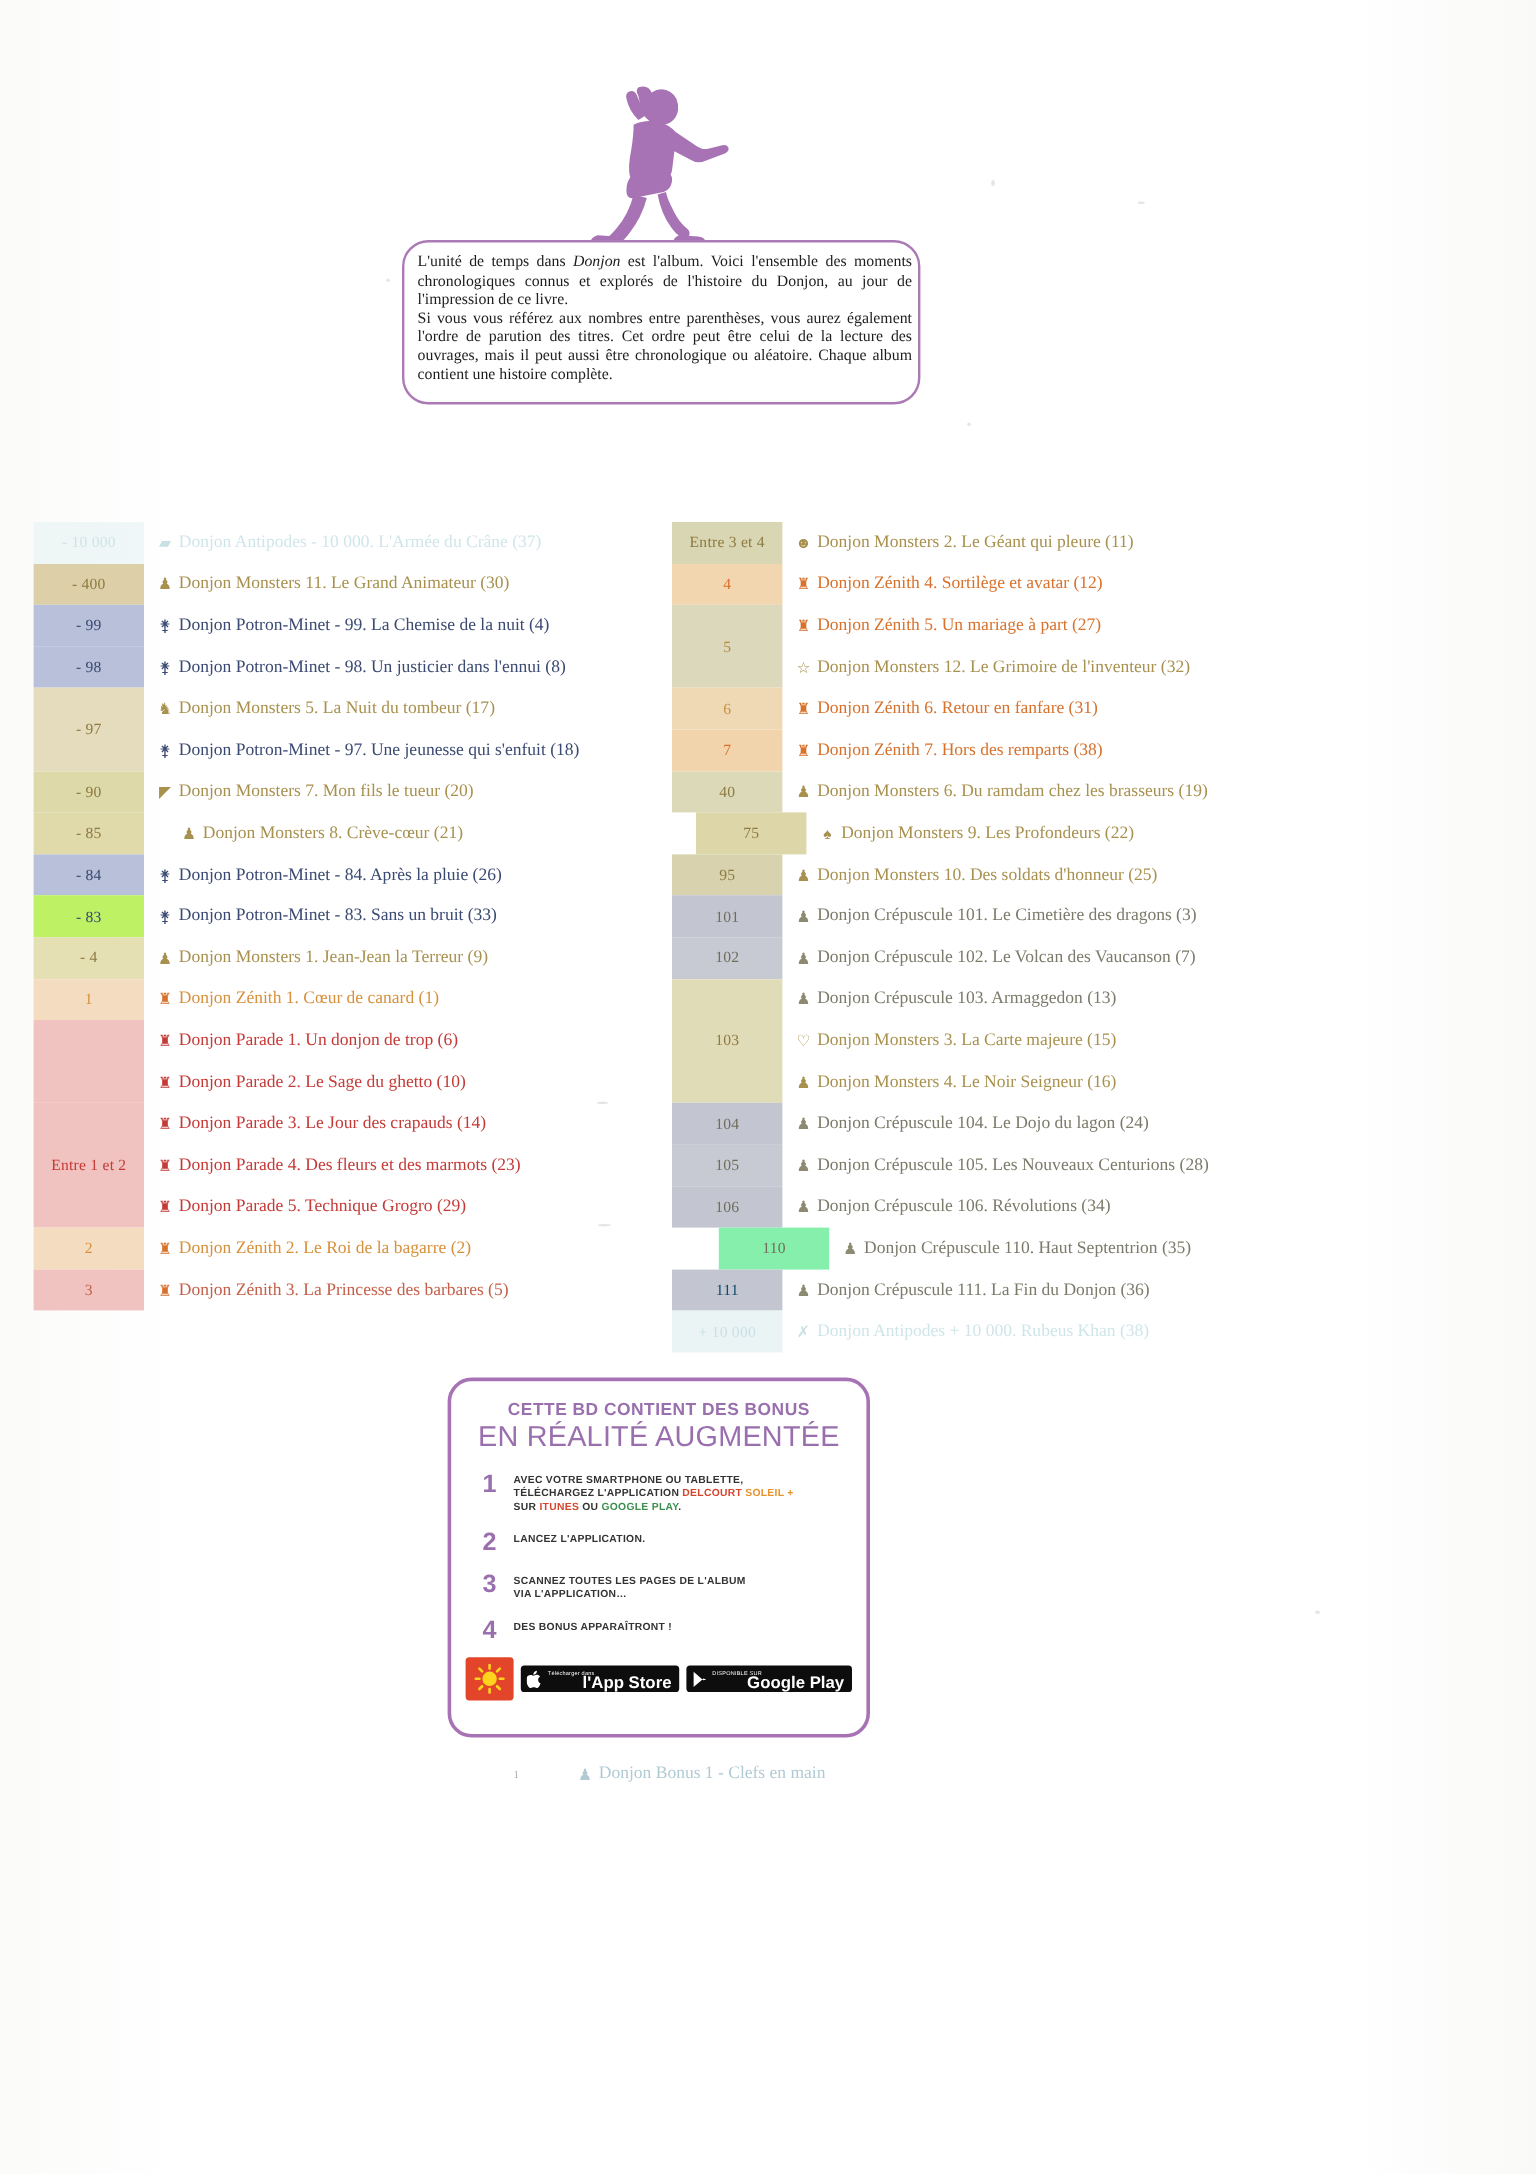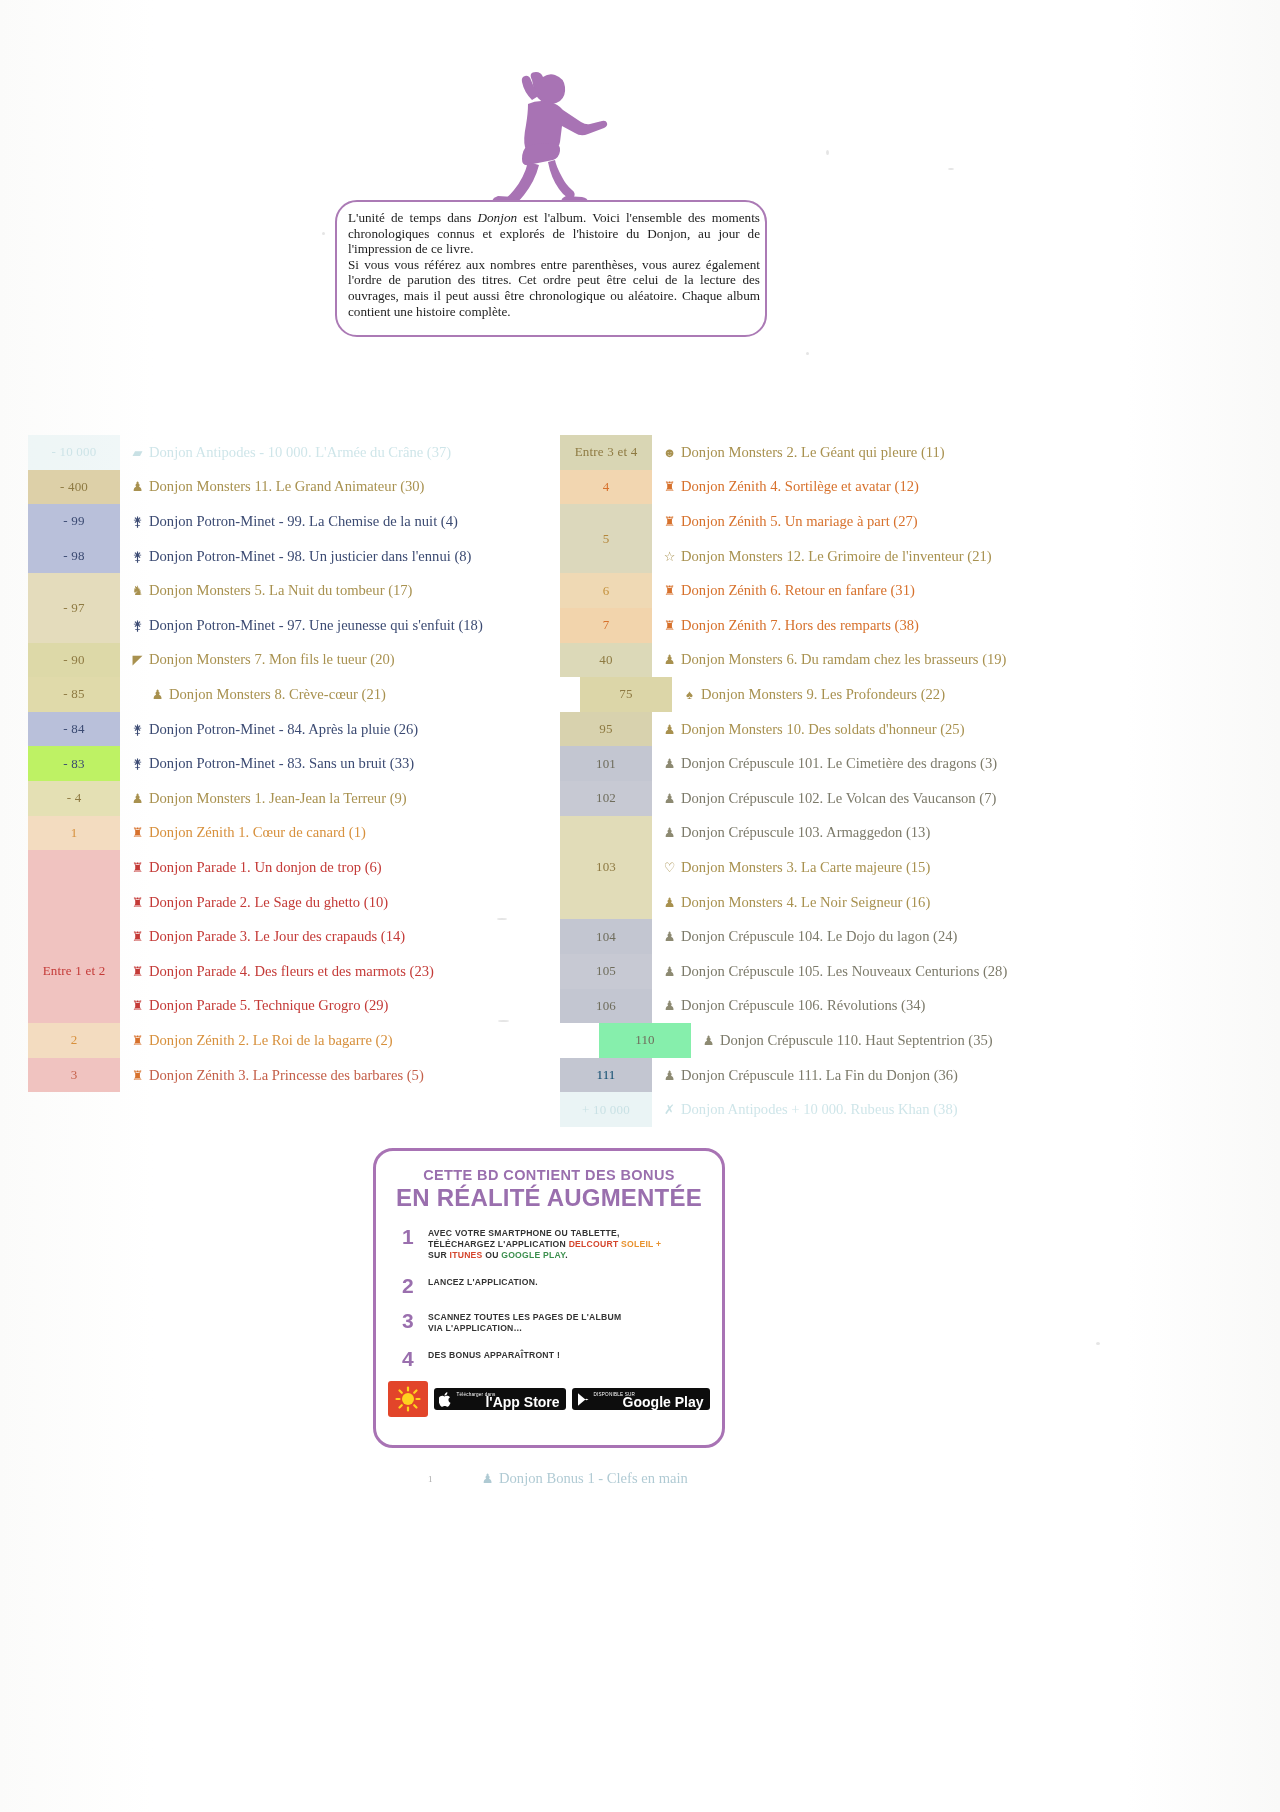--- a/index.html
+++ b/index.html
@@ -74,21 +74,21 @@
     box-sizing:border-box;
   }
   .ar-head{
     text-align:center;margin-top:16px;
     font-family:"Liberation Sans",sans-serif;
   }
   .ar-head .l1{
     font-size:14.5px;font-weight:bold;color:#9a6fae;letter-spacing:.4px;
   }
   .ar-head .l2{
-    font-size:24px;font-weight:bold;color:#9a6fae;letter-spacing:.2px;
+    font-size:24px;font-weight:normal;color:#9a6fae;letter-spacing:.2px;
     margin-top:1px;
   }
   .ar-steps{margin:14px 0 0 26px;}
   .ar-step{display:flex;align-items:flex-start;margin-bottom:13px;}
   .ar-num{
     width:26px;flex:0 0 26px;font-size:21px;font-weight:bold;color:#9a6fae;
     font-family:"Liberation Sans",sans-serif;line-height:1;
   }
   .ar-txt{
     font-size:8.6px;line-height:11px;color:#333;font-weight:bold;
@@ -381,21 +381,21 @@
       <div class="band" style="height: 69.2px;">
         <div class="band-inner" style="height: 69.2px;">
           <div class="chip" style="background: rgb(220, 216, 188); color: rgb(181, 136, 60);">5</div>
           <div class="entries">
             <div class="entry" style="color: rgb(215, 113, 44);">
               <span class="ico" style="color: rgb(215, 113, 44);">♜</span>
               <span>Donjon Zénith 5. Un mariage à part (27)</span>
             </div>
             <div class="entry" style="color: rgb(168, 145, 79);">
               <span class="ico" style="color: rgb(168, 145, 79);">☆</span>
-              <span>Donjon Monsters 12. Le Grimoire de l'inventeur (21)</span>
+              <span>Donjon Monsters 12. Le Grimoire de l'inventeur (32)</span>
             </div>
           </div>
         </div>
       </div>
       <div class="band" style="height: 34.6px;">
         <div class="band-inner" style="height: 34.6px;">
           <div class="chip" style="background: rgb(239, 217, 180); color: rgb(196, 145, 60);">6</div>
           <div class="entries">
             <div class="entry" style="color: rgb(215, 113, 44);">
               <span class="ico" style="color: rgb(215, 113, 44);">♜</span>

